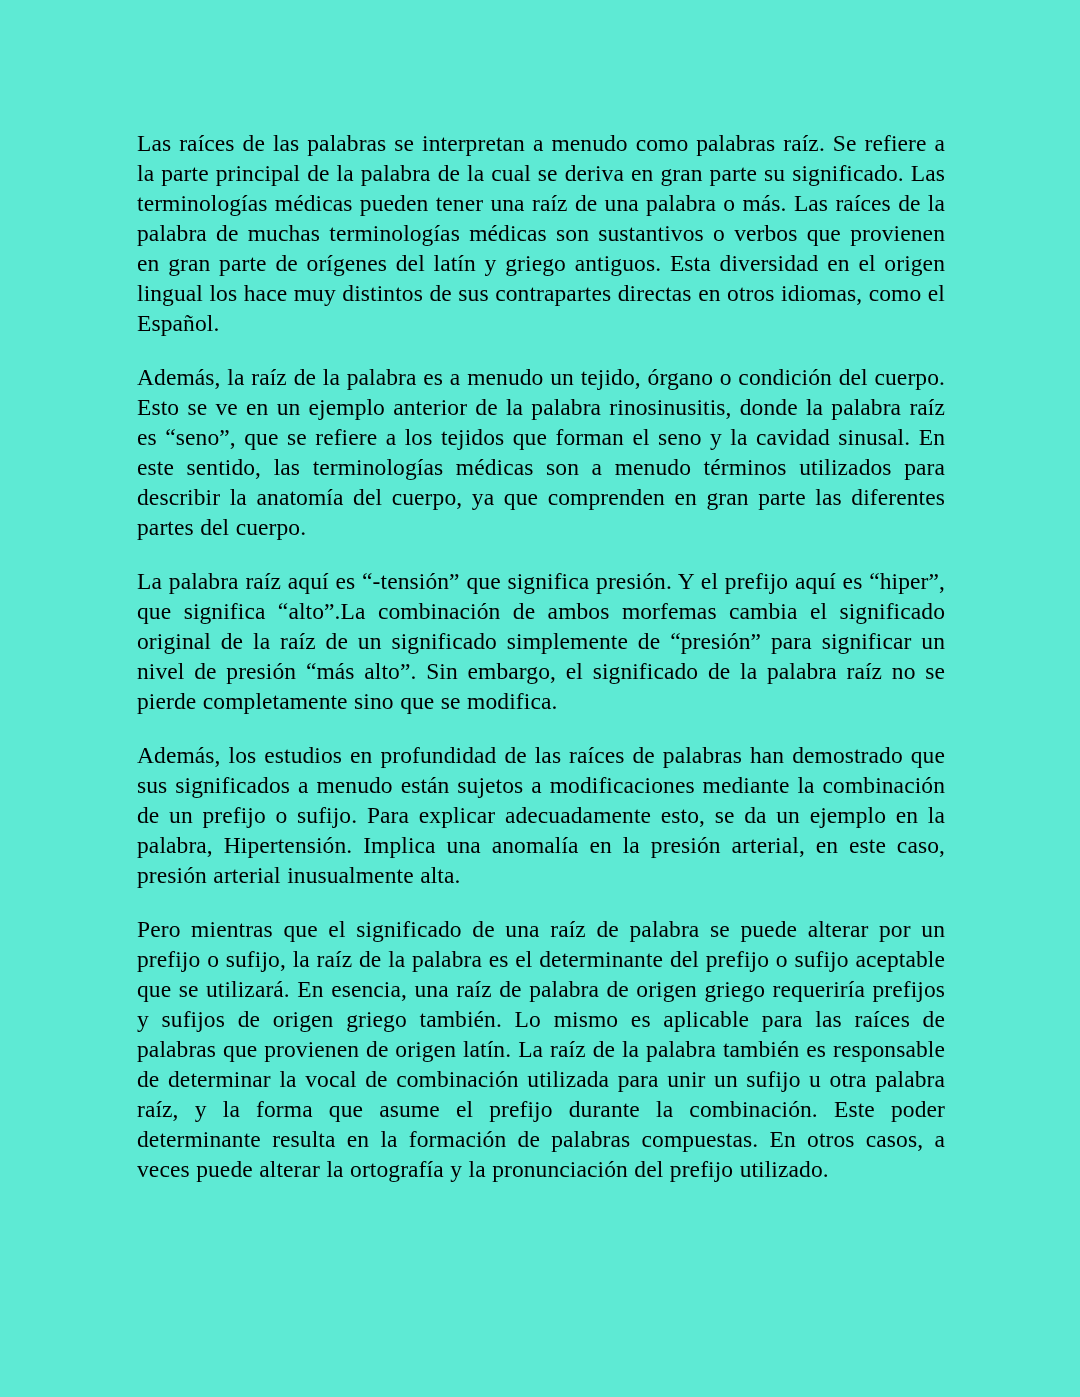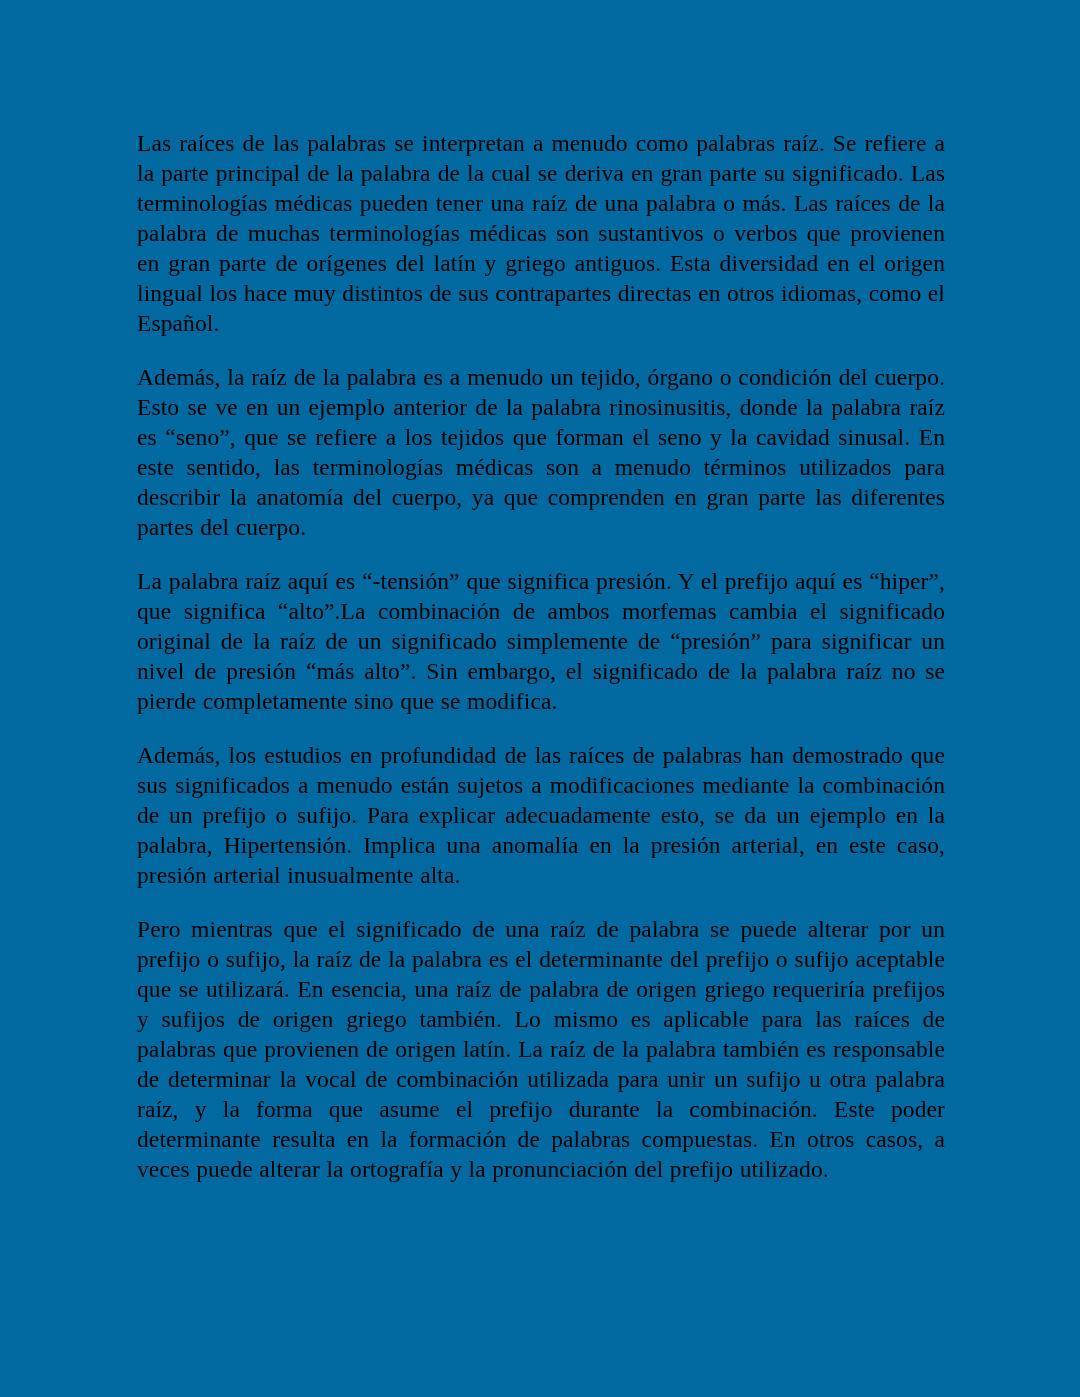--- a/index.html
+++ b/index.html
@@ -4,21 +4,21 @@
 <style>
   html, body {
     margin: 0;
     padding: 0;
     background: #ffffff;
   }
   .page {
     position: relative;
     width: 1080px;
     height: 1397px;
-    background: #0369a1;
+    background: #5eead4;
     overflow: hidden;
     box-sizing: border-box;
   }
   .text-block {
     position: absolute;
     top: 128px;
     left: 137px;
     width: 808px;
   }
   .para {

